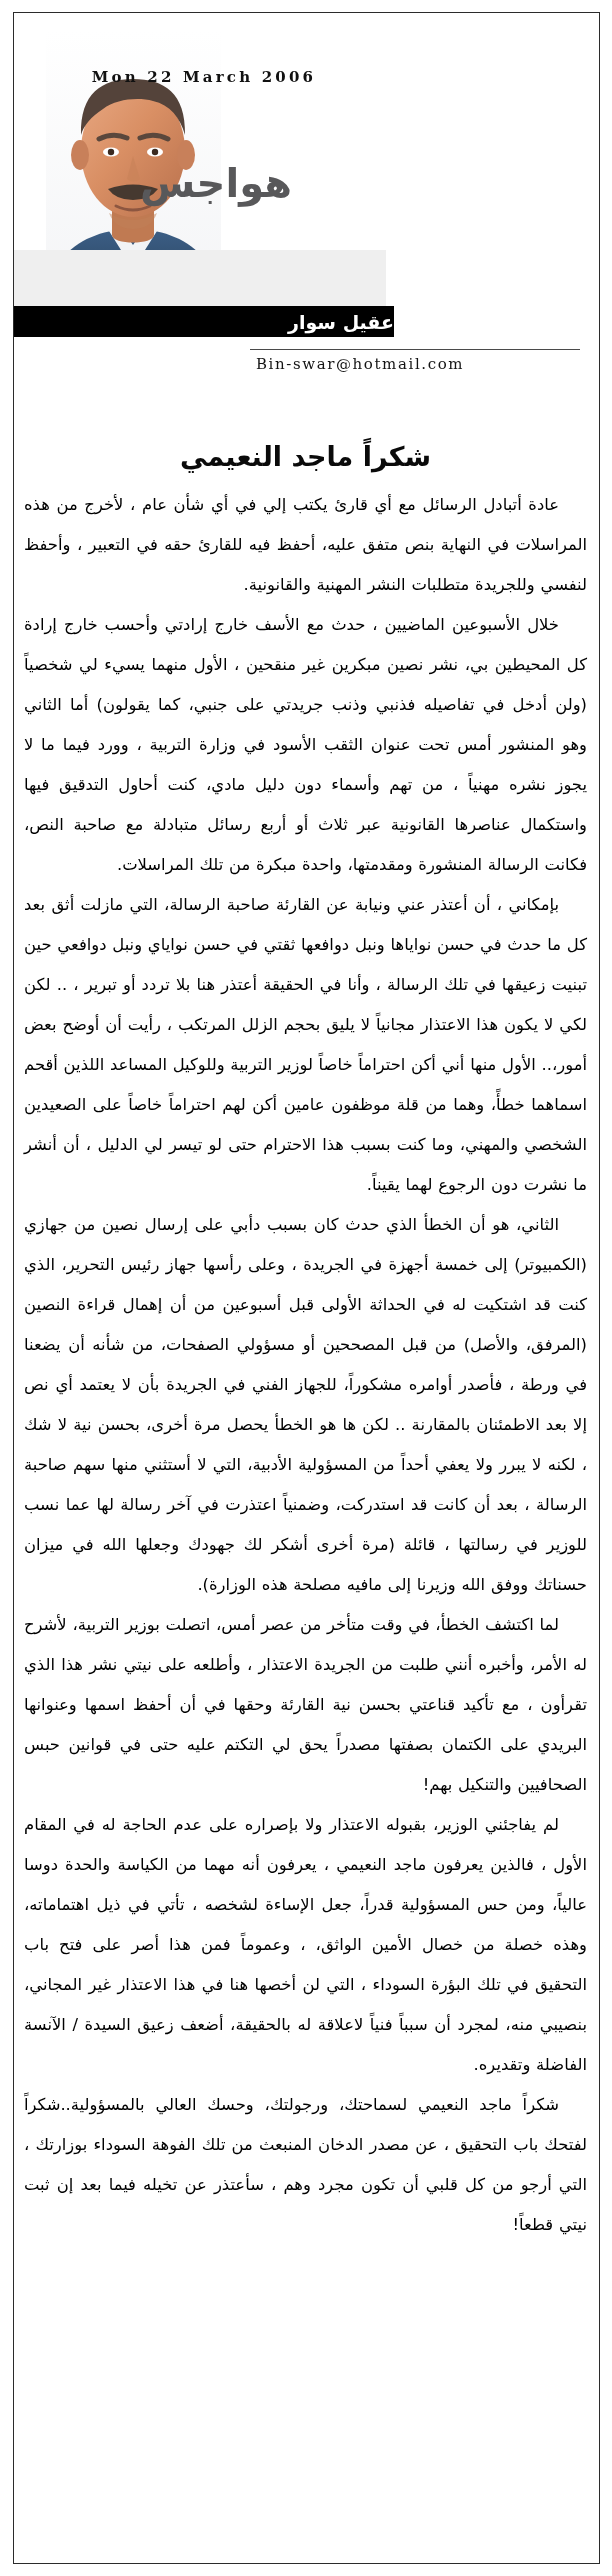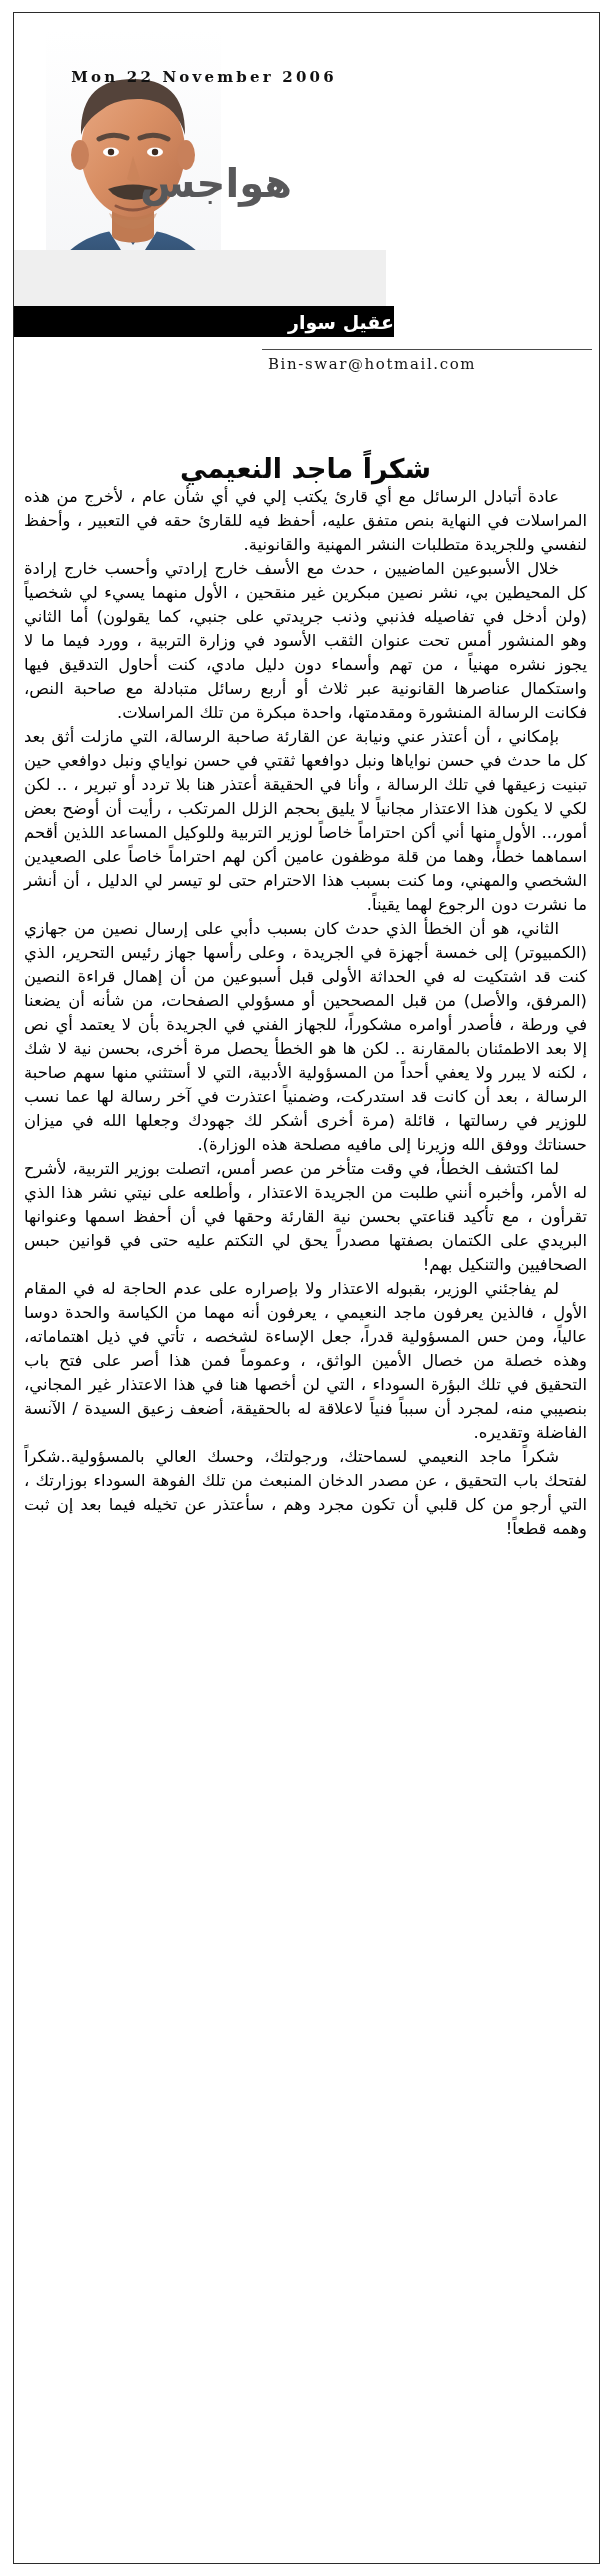--- a/index.html
+++ b/index.html
@@ -109,61 +109,61 @@
     font-size: 19px;
     font-weight: 700;
     color: #ffffff;
     letter-spacing: 0.5px;
     white-space: nowrap;
   }
 
   
   .email-wrap {
     position: absolute;
-    right: 20px;
+    right: 32px;
     top: 349px;
     width: 330px;
     border-top: 1px solid #4a4a4a;
     padding-top: 5px;
   }
   .email {
     direction: ltr;
     text-align: left;
     font-family: "DejaVu Serif", "Liberation Serif", serif;
     font-size: 15px;
     letter-spacing: 1.6px;
     color: #141414;
     padding-left: 6px;
   }
 
   
   .headline {
     position: absolute;
     right: 16px;
-    top: 434px;
+    top: 422px;
     width: 581px;
     text-align: center;
     font-family: "DejaVu Sans", "Liberation Sans", sans-serif;
     font-size: 27px;
     font-weight: 700;
     color: #0a0a0a;
     line-height: 1.25;
   }
 
   
   .article-body {
     position: absolute;
     right: 25px;
     top: 485px;
     width: 563px;
     text-align: justify;
     text-align-last: auto;
     font-family: "DejaVu Sans", "Liberation Sans", sans-serif;
     font-size: 16.4px;
-    line-height: 24px;
+    line-height: 40px;
     color: #000000;
     word-spacing: 0.5px;
   }
   .article-body p {
     margin: 0;
     text-indent: 28px;
   }
   .article-body p.last {
     text-align: justify;
   }
@@ -221,21 +221,21 @@
         <path d="M87 125 L81 148 q6 5 13 0 Z" fill="#c98359" opacity="0.75"></path>
 
         <path d="M62 158 q25 -9 50 0 q-8 11 -25 11 q-17 0 -25 -11 Z" fill="#463930"></path>
 
         <path d="M70 175 q17 8 34 0" stroke="#8d5640" stroke-width="3" fill="none" stroke-linecap="round"></path>
 
         <path d="M63 182 q24 14 48 0 q-6 16 -24 16 q-18 0 -24 -16 Z" fill="#c07f57" opacity="0.5"></path>
       </svg>
     </div>
 
-    <div class="date-line">Mon 22 November 2006</div>
+    <div class="date-line">Mon 22 March 2006</div>
 
     <div class="masthead">هواجس</div>
 
     <div class="grayband"></div>
 
     <div class="author-bar">
       <span class="author-name">عقيل سوار</span>
     </div>
   </div>
 
@@ -245,16 +245,16 @@
 
   <h1 class="headline">شكراً ماجد النعيمي</h1>
 
   <div class="article-body">
     <p>عادة أتبادل الرسائل مع أي قارئ يكتب إلي في أي شأن عام ، لأخرج من هذه المراسلات في النهاية بنص متفق عليه، أحفظ فيه للقارئ حقه في التعبير ، وأحفظ لنفسي وللجريدة متطلبات النشر المهنية والقانونية.</p>
     <p>خلال الأسبوعين الماضيين ، حدث مع الأسف خارج إرادتي وأحسب خارج إرادة كل المحيطين بي، نشر نصين مبكرين غير منقحين ، الأول منهما يسيء لي شخصياً (ولن أدخل في تفاصيله فذنبي وذنب جريدتي على جنبي، كما يقولون) أما الثاني وهو المنشور أمس تحت عنوان الثقب الأسود في وزارة التربية ، وورد فيما ما لا يجوز نشره مهنياً ، من تهم وأسماء دون دليل مادي، كنت أحاول التدقيق فيها واستكمال عناصرها القانونية عبر ثلاث أو أربع رسائل متبادلة مع صاحبة النص، فكانت الرسالة المنشورة ومقدمتها، واحدة مبكرة من تلك المراسلات.</p>
     <p>بإمكاني ، أن أعتذر عني ونيابة عن القارئة صاحبة الرسالة، التي مازلت أثق بعد كل ما حدث في حسن نواياها ونبل دوافعها ثقتي في حسن نواياي ونبل دوافعي حين تبنيت زعيقها في تلك الرسالة ، وأنا في الحقيقة أعتذر هنا بلا تردد أو تبرير ، .. لكن لكي لا يكون هذا الاعتذار مجانياً لا يليق بحجم الزلل المرتكب ، رأيت أن أوضح بعض أمور،.. الأول منها أني أكن احتراماً خاصاً لوزير التربية وللوكيل المساعد اللذين أقحم اسماهما خطأً، وهما من قلة موظفون عامين أكن لهم احتراماً خاصاً على الصعيدين الشخصي والمهني، وما كنت بسبب هذا الاحترام حتى لو تيسر لي الدليل ، أن أنشر ما نشرت دون الرجوع لهما يقيناً.</p>
     <p>الثاني، هو أن الخطأ الذي حدث كان بسبب دأبي على إرسال نصين من جهازي (الكمبيوتر) إلى خمسة أجهزة في الجريدة ، وعلى رأسها جهاز رئيس التحرير، الذي كنت قد اشتكيت له في الحداثة الأولى قبل أسبوعين من أن إهمال قراءة النصين (المرفق، والأصل) من قبل المصححين أو مسؤولي الصفحات، من شأنه أن يضعنا في ورطة ، فأصدر أوامره مشكوراً، للجهاز الفني في الجريدة بأن لا يعتمد أي نص إلا بعد الاطمئنان بالمقارنة .. لكن ها هو الخطأ يحصل مرة أخرى، بحسن نية لا شك ، لكنه لا يبرر ولا يعفي أحداً من المسؤولية الأدبية، التي لا أستثني منها سهم صاحبة الرسالة ، بعد أن كانت قد استدركت، وضمنياً اعتذرت في آخر رسالة لها عما نسب للوزير في رسالتها ، قائلة (مرة أخرى أشكر لك جهودك وجعلها الله في ميزان حسناتك ووفق الله وزيرنا إلى مافيه مصلحة هذه الوزارة).</p>
     <p>لما اكتشف الخطأ، في وقت متأخر من عصر أمس، اتصلت بوزير التربية، لأشرح له الأمر، وأخبره أنني طلبت من الجريدة الاعتذار ، وأطلعه على نيتي نشر هذا الذي تقرأون ، مع تأكيد قناعتي بحسن نية القارئة وحقها في أن أحفظ اسمها وعنوانها البريدي على الكتمان بصفتها مصدراً يحق لي التكتم عليه حتى في قوانين حبس الصحافيين والتنكيل بهم!</p>
     <p>لم يفاجئني الوزير، بقبوله الاعتذار ولا بإصراره على عدم الحاجة له في المقام الأول ، فالذين يعرفون ماجد النعيمي ، يعرفون أنه مهما من الكياسة والحدة دوسا عالياً، ومن حس المسؤولية قدراً، جعل الإساءة لشخصه ، تأتي في ذيل اهتماماته، وهذه خصلة من خصال الأمين الواثق، ، وعموماً فمن هذا أصر على فتح باب التحقيق في تلك البؤرة السوداء ، التي لن أخصها هنا في هذا الاعتذار غير المجاني، بنصيبي منه، لمجرد أن سبباً فنياً لاعلاقة له بالحقيقة، أضعف زعيق السيدة / الآنسة الفاضلة وتقديره.</p>
-    <p class="last">شكراً ماجد النعيمي لسماحتك، ورجولتك، وحسك العالي بالمسؤولية..شكراً لفتحك باب التحقيق ، عن مصدر الدخان المنبعث من تلك الفوهة السوداء بوزارتك ، التي أرجو من كل قلبي أن تكون مجرد وهم ، سأعتذر عن تخيله فيما بعد إن ثبت وهمه قطعاً!</p>
+    <p class="last">شكراً ماجد النعيمي لسماحتك، ورجولتك، وحسك العالي بالمسؤولية..شكراً لفتحك باب التحقيق ، عن مصدر الدخان المنبعث من تلك الفوهة السوداء بوزارتك ، التي أرجو من كل قلبي أن تكون مجرد وهم ، سأعتذر عن تخيله فيما بعد إن ثبت نيتي قطعاً!</p>
   </div>
 </div>
 
 
 </body></html>

